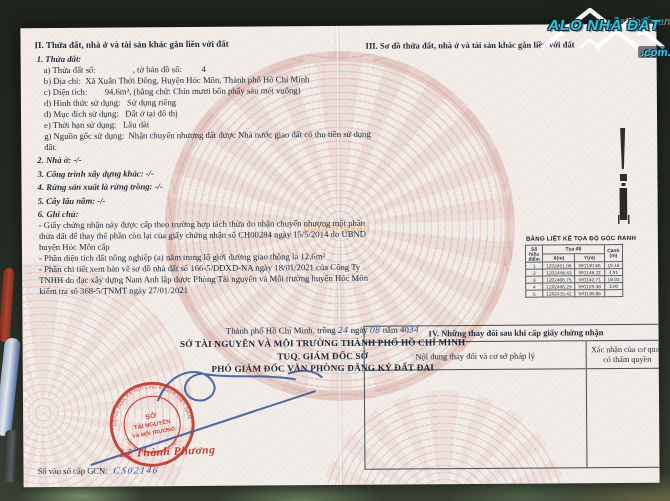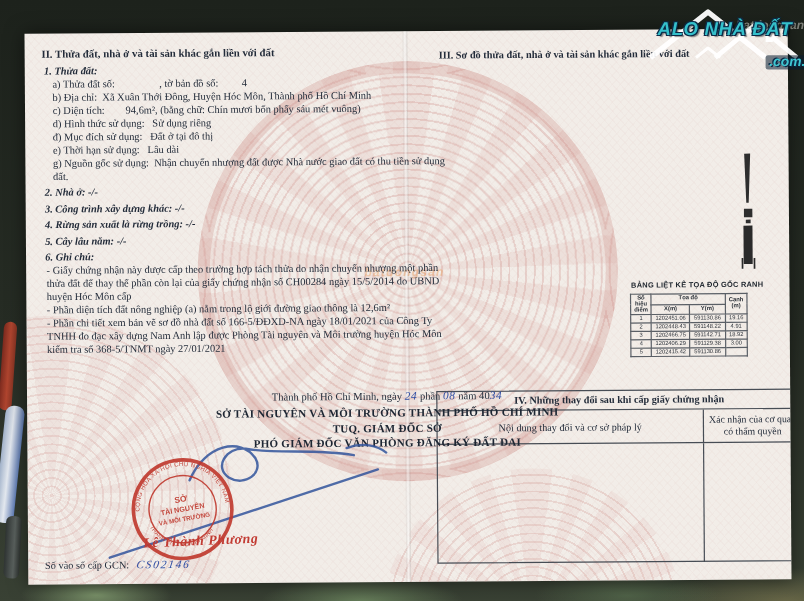--- a/index.html
+++ b/index.html
@@ -187,21 +187,21 @@
         <div class="cl">Nội dung thay đổi và cơ sở pháp lý</div>
         <div class="cr">Xác nhận của cơ quan có thẩm quyền</div>
       </div>
       <div class="s4b">
         <div class="cl"></div>
         <div class="cr"></div>
       </div>
     </div>
 
     <div class="sig">
-      <div class="date l"><span>Thành phố Hồ Chí Minh, ngày</span> <span class="hw">24</span> <span>phần</span> <span class="hw">08</span> <span>năm 40</span><span class="hw">34</span></div>
+      <div class="date l"><span>Thành phố Hồ Chí Minh, trồng</span> <span class="hw">24</span> <span>ngày</span> <span class="hw">08</span> <span>năm 40</span><span class="hw">34</span></div>
       <div class="org">SỞ TÀI NGUYÊN VÀ MÔI TRƯỜNG THÀNH PHỐ HỒ CHÍ MINH</div>
       <div class="org">TUQ. GIÁM ĐỐC SỞ</div>
       <div class="org">PHÓ GIÁM ĐỐC VĂN PHÒNG ĐĂNG KÝ ĐẤT ĐAI</div>
     </div>
 
     <svg class="scribble" width="270" height="115" viewBox="0 0 270 115">
       <g fill="none" stroke="#32549c" stroke-width="2" opacity="0.85" stroke-linecap="round">
         <path d="M 95 48 C 108 18 138 12 150 30 C 157 42 141 54 128 46 C 115 38 125 20 142 22 C 168 27 198 22 232 28"></path>
         <path d="M 226 22 C 239 17 252 20 259 26"></path>
         <path d="M 252 40 L 28 112"></path>

